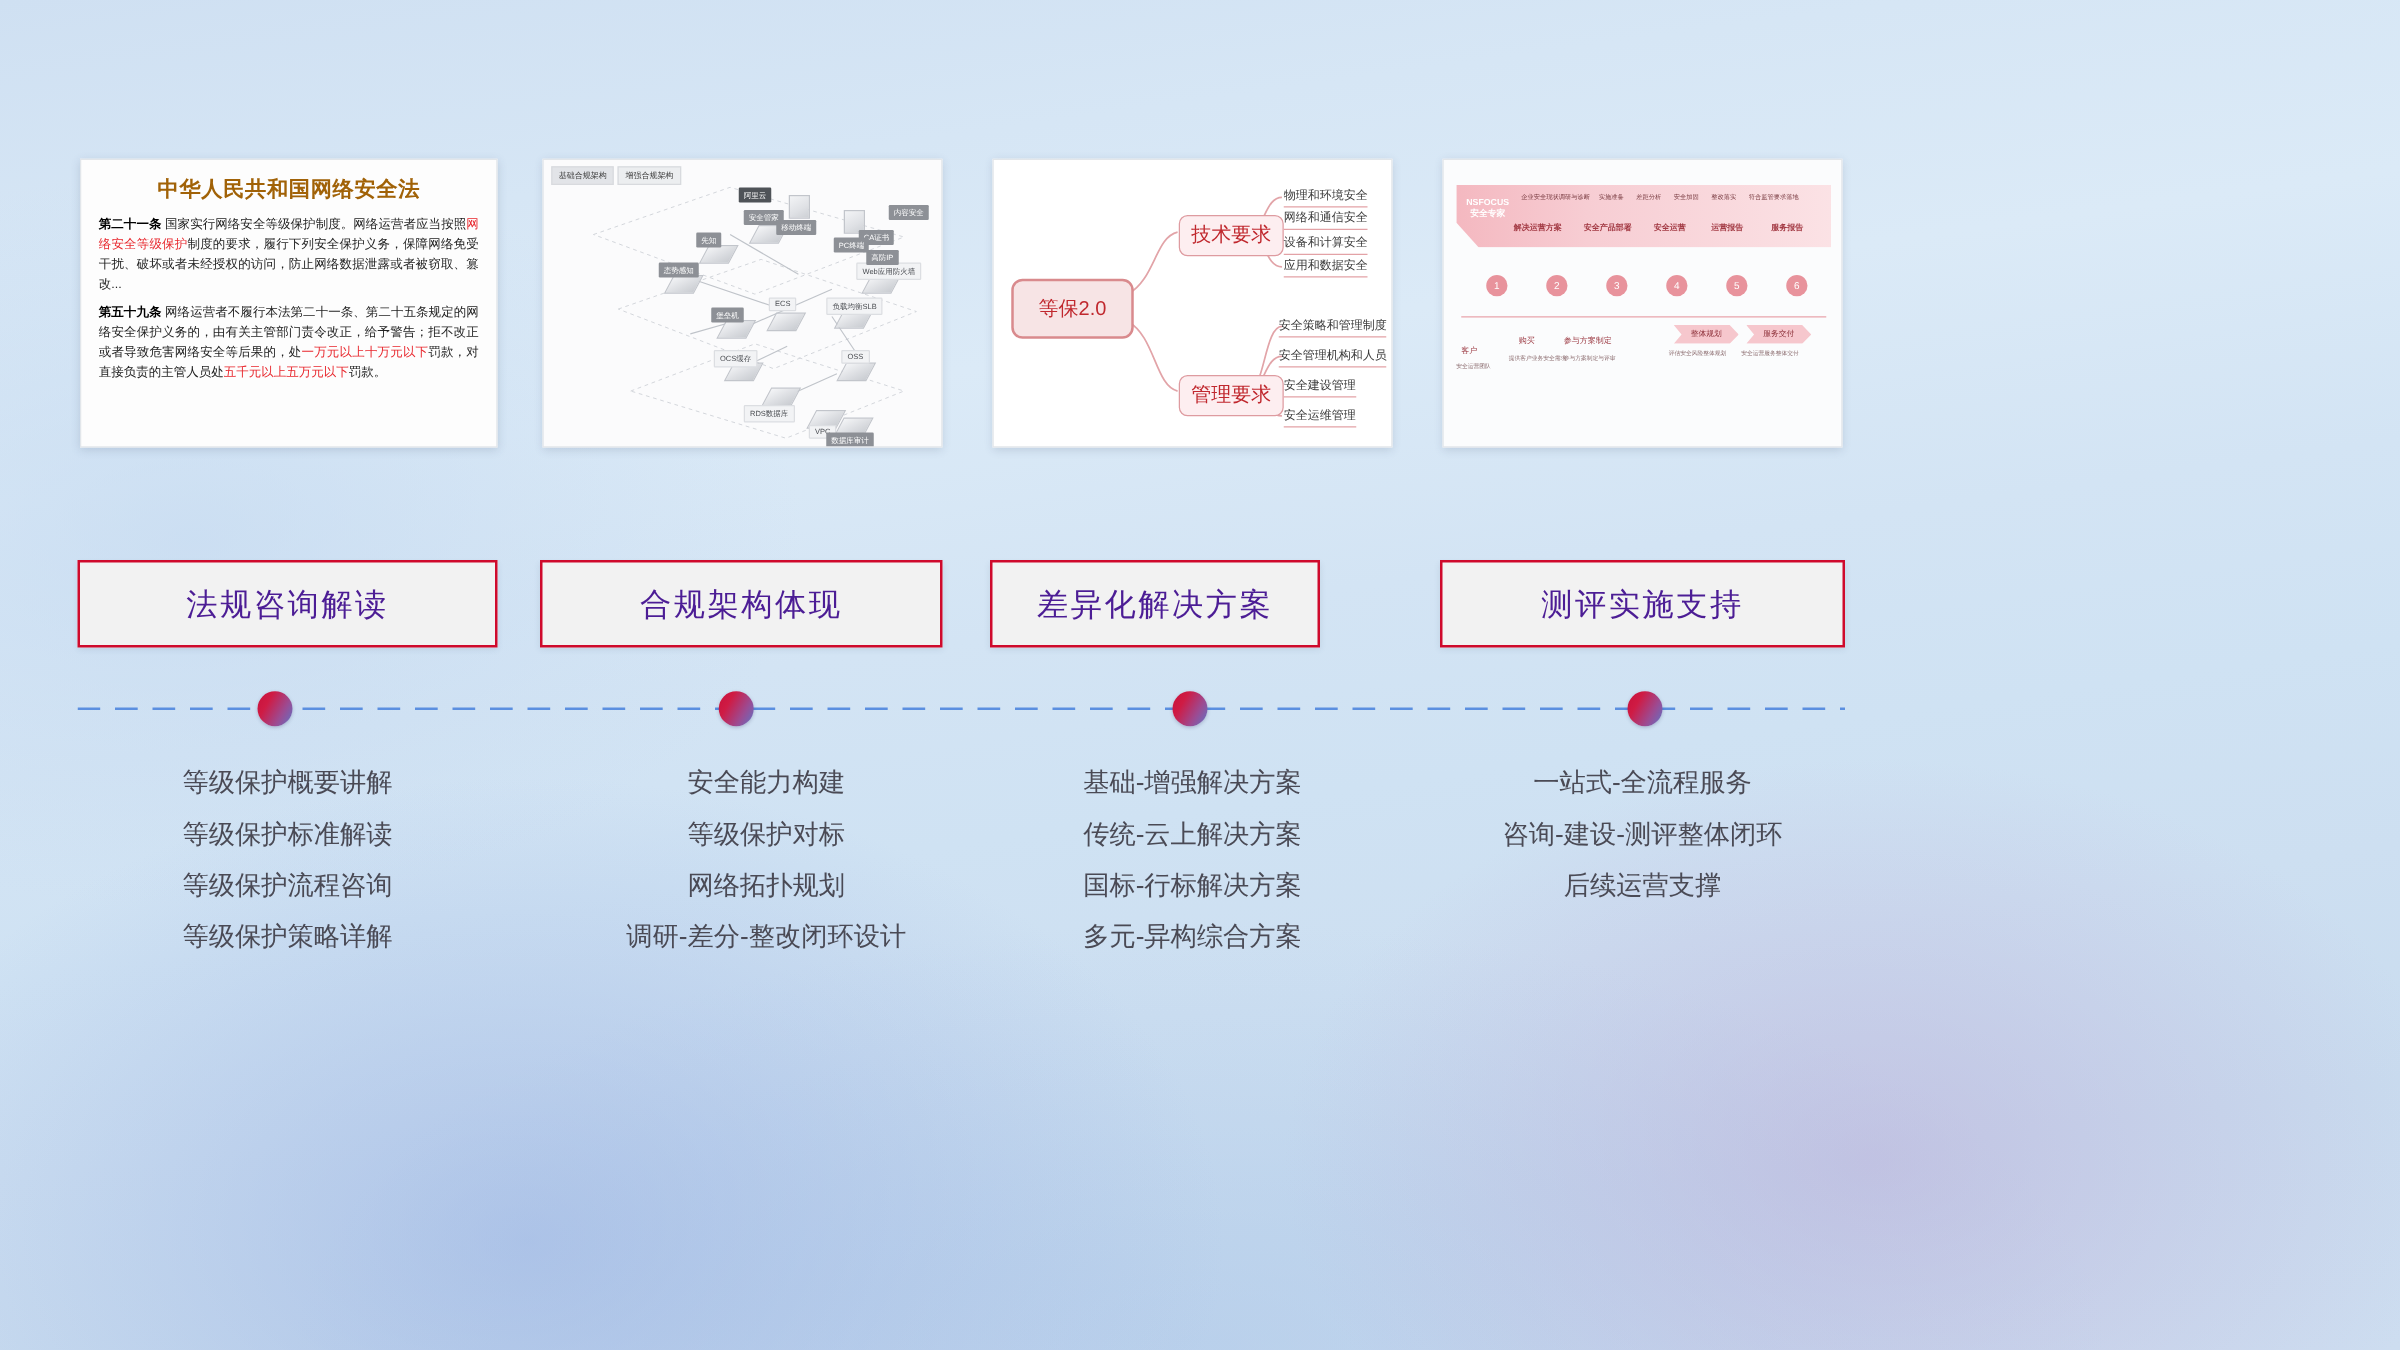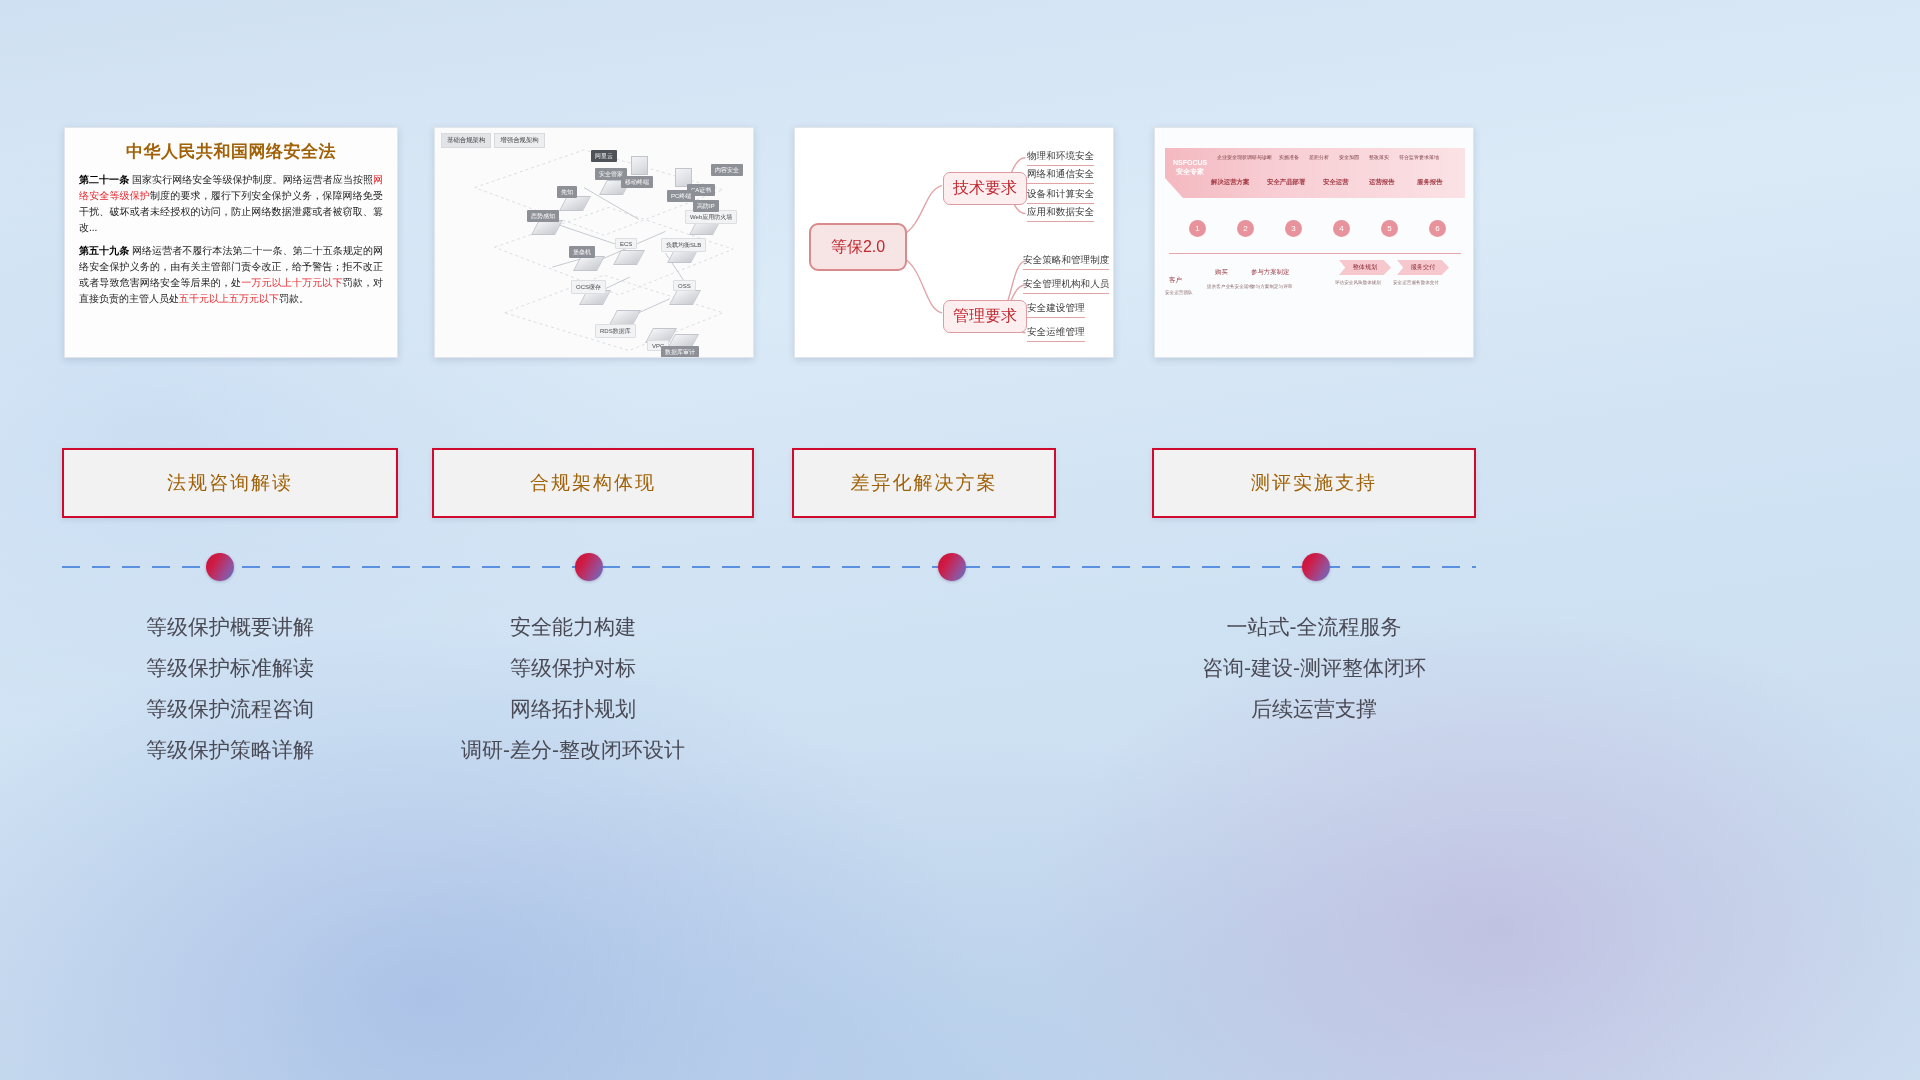--- a/index.html
+++ b/index.html
@@ -189,22 +189,22 @@
     height: 70px;
     background: #f2f2f2;
     border: 2px solid #cf0a2c;
     display: flex;
     align-items: center;
     justify-content: center;
     box-sizing: border-box;
     box-shadow: 0 2px 5px rgba(60,80,110,0.12);
   }
   .title-box span {
-    font-size: 19px;
-    color: #a16207;
+    font-size: 25px;
+    color: #4c1d95;
     letter-spacing: 2px;
     font-weight: 500;
   }
   #tb0 { left: 62px;   width: 336px; }
   #tb1 { left: 432px;  width: 322px; }
   #tb2 { left: 792px;  width: 264px; }
   #tb3 { left: 1152px; width: 324px; }
 
   
   #timeline {
@@ -228,21 +228,21 @@
   #dot2 { left: 938px; }
   #dot3 { left: 1302px; }
 
   
   .list-col {
     position: absolute;
     top: 606px;
     text-align: center;
   }
   #lc0 { left: 62px;   width: 336px; }
-  #lc1 { left: 412px;  width: 322px; }
+  #lc1 { left: 452px;  width: 322px; }
   #lc2 { left: 792px;  width: 324px; }
   #lc3 { left: 1152px; width: 324px; }
   .list-col .item {
     font-size: 21px;
     color: #4a4a55;
     line-height: 41px;
     white-space: nowrap;
   }
 </style>
 </head>
@@ -416,19 +416,25 @@
     <div class="item">等级保护标准解读</div>
     <div class="item">等级保护流程咨询</div>
     <div class="item">等级保护策略详解</div>
   </div>
   <div class="list-col" id="lc1">
     <div class="item">安全能力构建</div>
     <div class="item">等级保护对标</div>
     <div class="item">网络拓扑规划</div>
     <div class="item">调研-差分-整改闭环设计</div>
   </div>
+  <div class="list-col" id="lc2">
+    <div class="item">基础-增强解决方案</div>
+    <div class="item">传统-云上解决方案</div>
+    <div class="item">国标-行标解决方案</div>
+    <div class="item">多元-异构综合方案</div>
+  </div>
   <div class="list-col" id="lc3">
     <div class="item">一站式-全流程服务</div>
     <div class="item">咨询-建设-测评整体闭环</div>
     <div class="item">后续运营支撑</div>
   </div>
 
 </div>
 
 </body></html>

